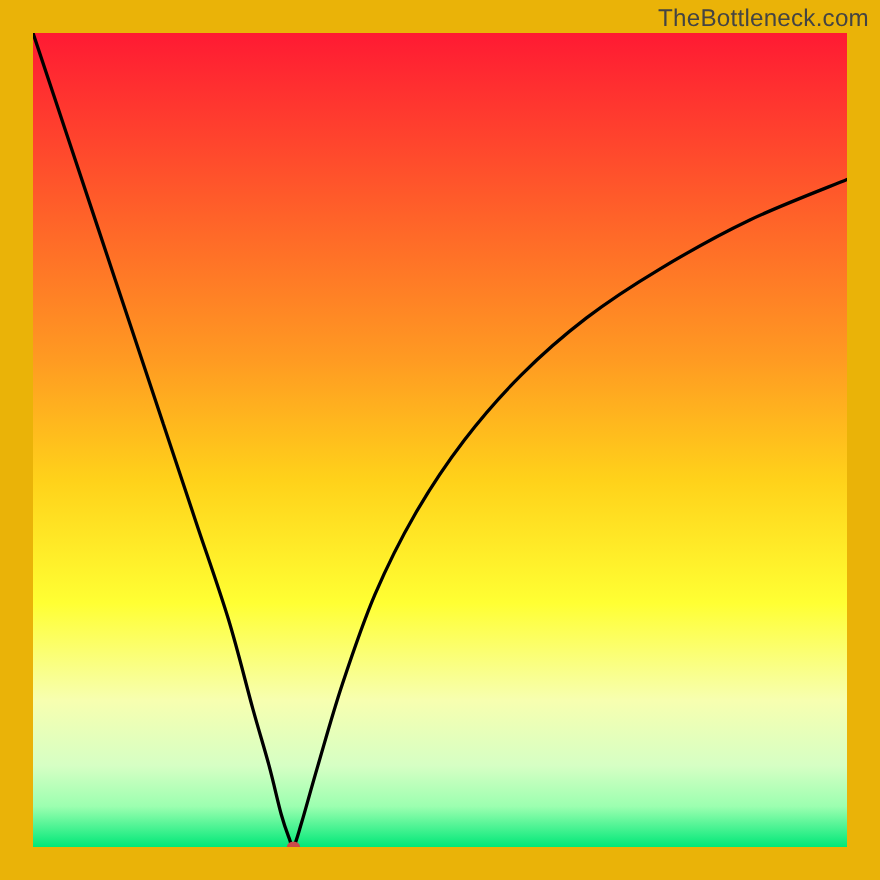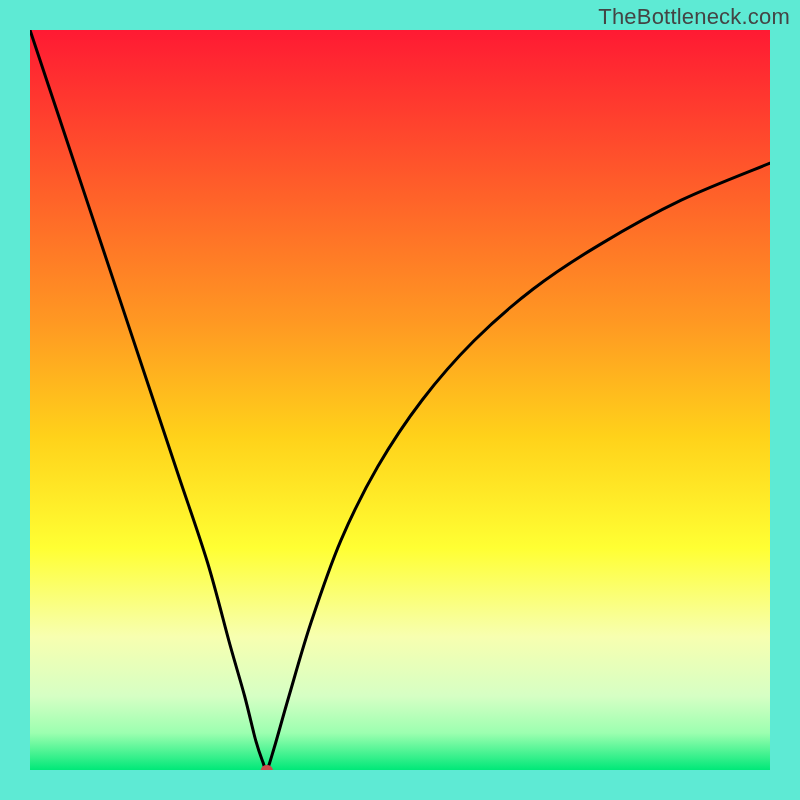--- a/index.html
+++ b/index.html
@@ -8,21 +8,21 @@
     width: 800px;
     height: 800px;
     background: #000;
     overflow: hidden;
     font-family: Arial, Helvetica, sans-serif;
   }
   .frame {
     position: relative;
     width: 800px;
     height: 800px;
-    background: #5eead4;
+    background: #eab308;
   }
   .plot {
     position: absolute;
     left: 30px;
     top: 30px;
     width: 740px;
     height: 740px;
   }
   .watermark {
     position: absolute;

